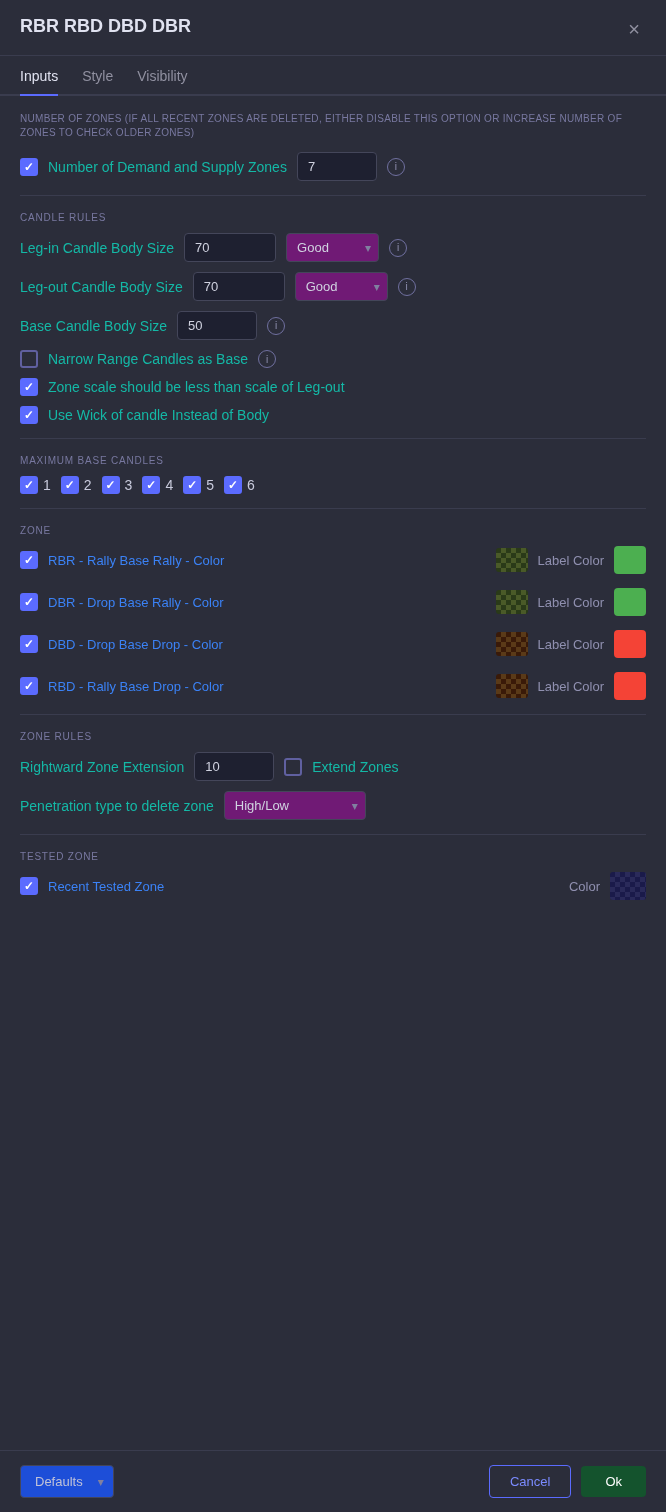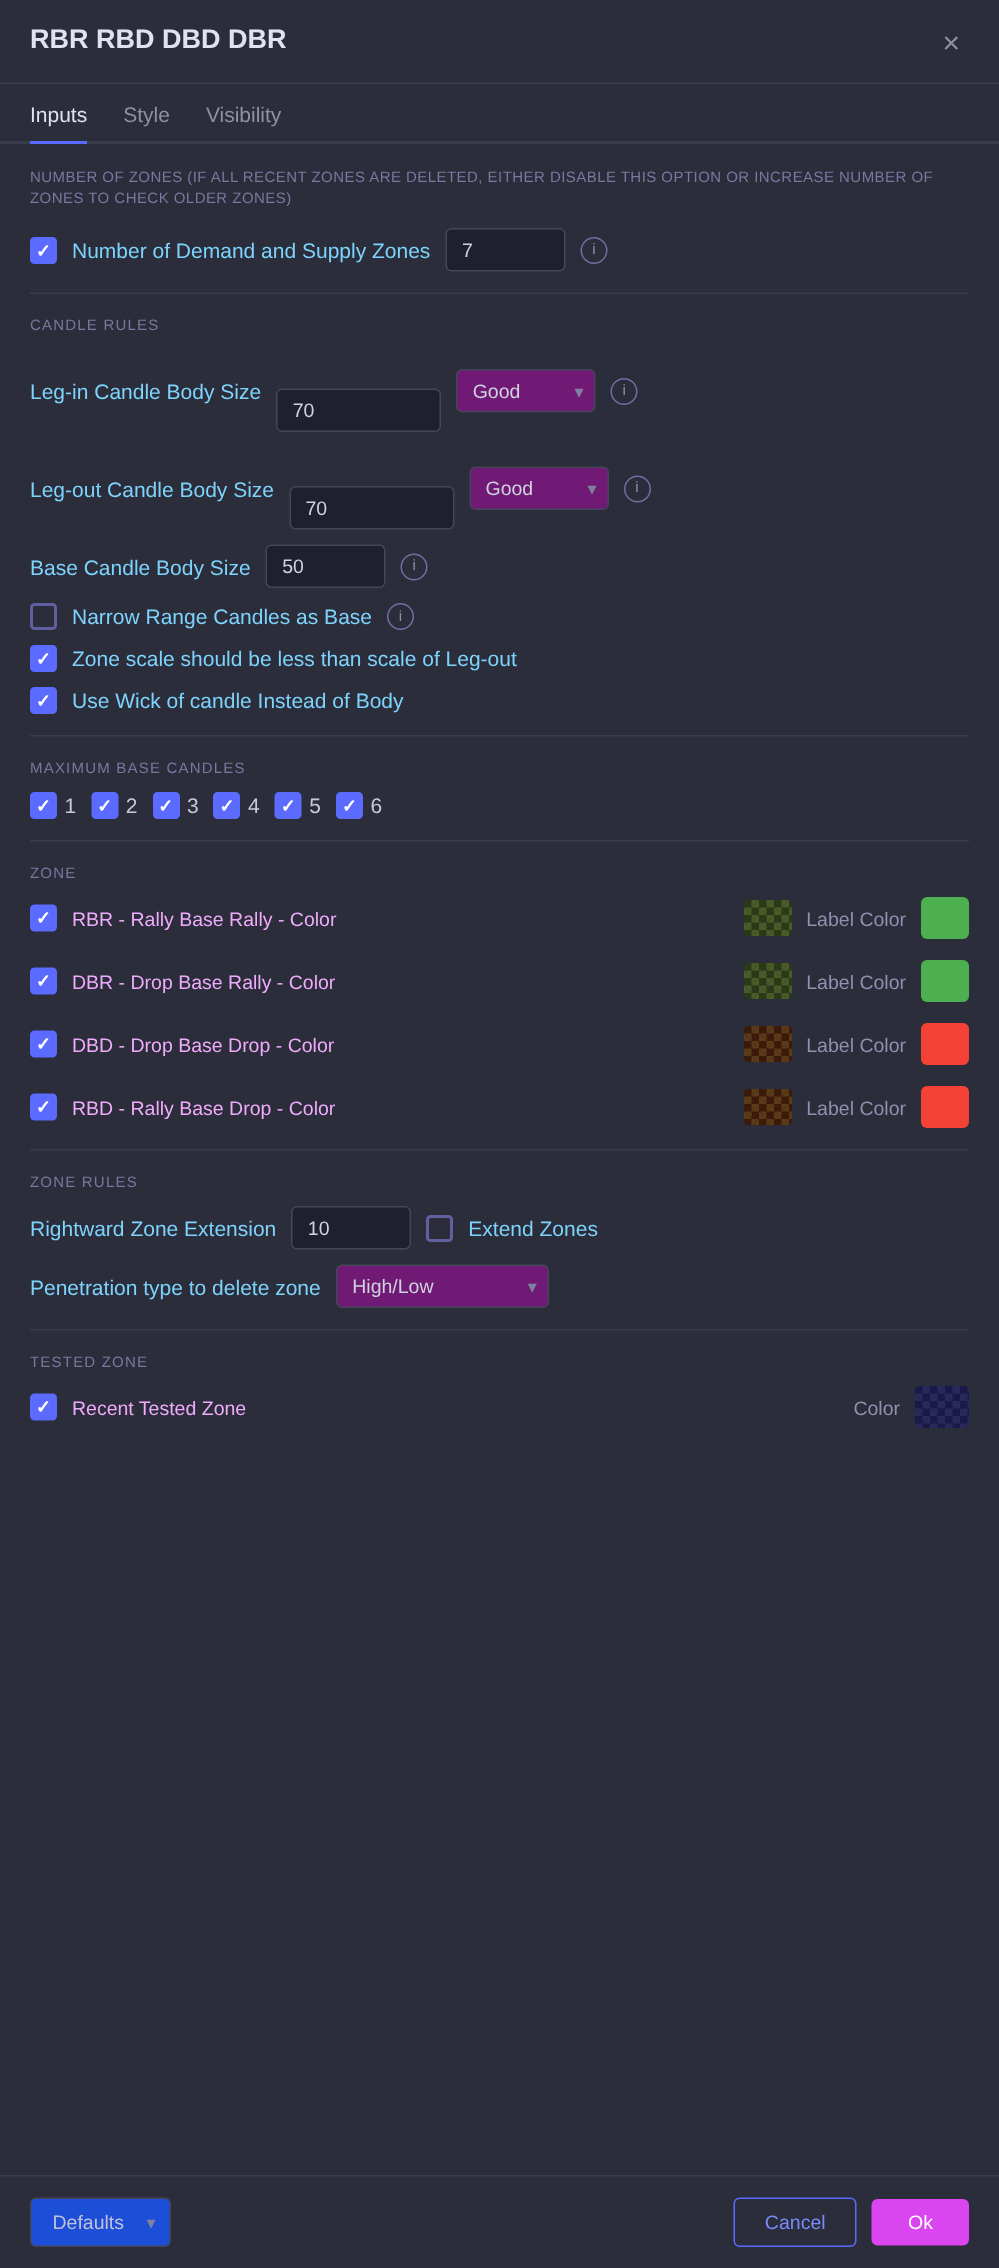--- a/index.html
+++ b/index.html
@@ -99,38 +99,37 @@
       background: transparent;
       border-color: #6060a0;
     }
     .checkmark {
       color: white;
       font-size: 12px;
       font-weight: bold;
       line-height: 1;
     }
     .field-label {
-      color: #7dd3fc;
+      color: #14b8a6;
       flex-shrink: 0;
     }
     input[type="text"], input[type="number"] {
       background: #1e2030;
       border: 1px solid #44465a;
       border-radius: 4px;
       color: #d0d2e0;
       padding: 6px 10px;
       font-size: 13px;
       outline: none;
     }
     .input-small {
       width: 80px;
     }
     .input-medium {
-      width: 110px;
-      margin-top: 26px;
+      width: 92px;
     }
     .select-dropdown {
       background: #701a75;
       border: 1px solid #44465a;
       border-radius: 4px;
       color: #d0d2e0;
       padding: 6px 28px 6px 10px;
       font-size: 13px;
       appearance: none;
       -webkit-appearance: none;
@@ -236,21 +235,21 @@
       cursor: pointer;
       flex-shrink: 0;
     }
     .zone-row {
       display: flex;
       align-items: center;
       gap: 10px;
       margin-bottom: 14px;
     }
     .zone-label {
-      color: #f0abfc;
+      color: #3b82f6;
       flex: 1;
       font-size: 13px;
     }
     .label-color-text {
       color: #9090b0;
       font-size: 13px;
       flex-shrink: 0;
     }
     .footer {
       display: flex;
@@ -285,21 +284,21 @@
     .cancel-btn {
       background: transparent;
       border: 1px solid #5b6bff;
       border-radius: 4px;
       color: #7b8bff;
       padding: 8px 20px;
       font-size: 13px;
       cursor: pointer;
     }
     .ok-btn {
-      background: #d946ef;
+      background: #14532d;
       border: none;
       border-radius: 4px;
       color: white;
       padding: 8px 24px;
       font-size: 13px;
       cursor: pointer;
       margin-left: 10px;
     }
     .footer-right {
       display: flex;

